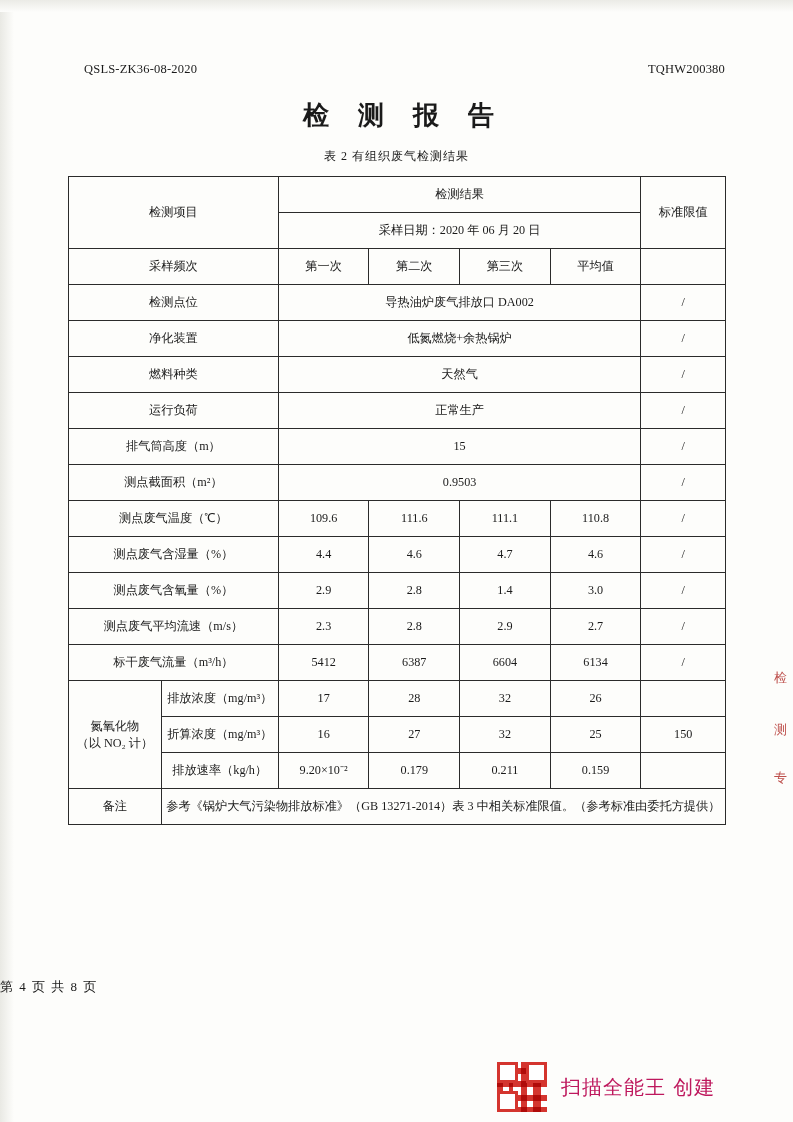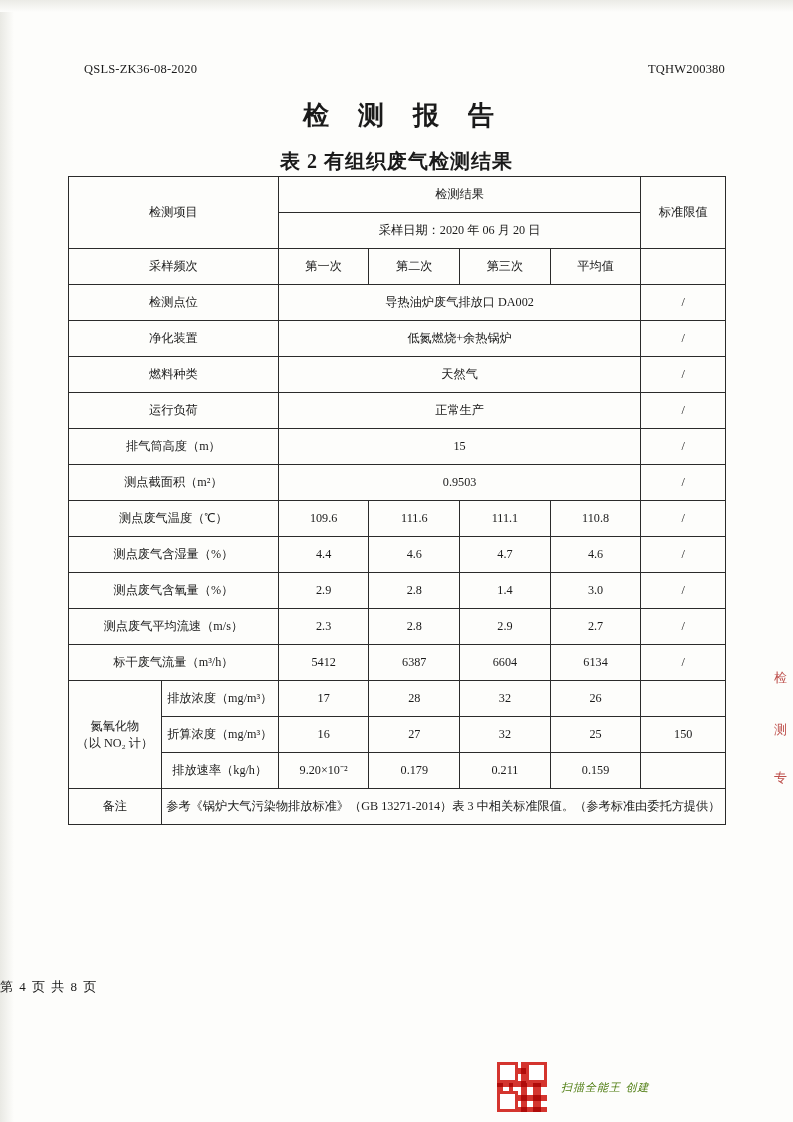--- a/index.html
+++ b/index.html
@@ -57,22 +57,22 @@
     letter-spacing: 10px;
     font-family: "DejaVu Serif", serif;
     margin-left: 7px;
   }
   .subtitle {
     position: absolute;
     top: 148px;
     left: 0;
     width: 793px;
     text-align: center;
-    font-size: 20px;
-    font-weight: bold;
+    font-size: 12px;
+    font-weight: normal;
     letter-spacing: 1px;
   }
   table.report {
     position: absolute;
     top: 176px;
     left: 68px;
     width: 658px;
     border-collapse: collapse;
     font-size: 12.2px;
   }
@@ -163,25 +163,24 @@
   .qr::before { left: 0; top: 0; box-shadow: 35px 0 0 -3px #fff, 35px 0 0 0 transparent; }
   .qr::after { left: 0; bottom: 0; }
   .qr-tr {
     position: absolute;
     right: 0; top: 0;
     width: 15px; height: 15px;
     border: 3px solid #d4352f;
     background: #fff;
   }
   .wm-text {
-    color: #4d7c0f;
-    font-size: 11px;
+    color: #be185d;
+    font-size: 20px;
     letter-spacing: 1px;
     font-family: "DejaVu Sans", sans-serif;
-    font-style: italic;
   }
 </style>
 </head>
 <body>
 
 <div class="page">
   <div class="scan-edge-left"></div>
   <div class="scan-edge-top"></div>
 
   <div class="header">

